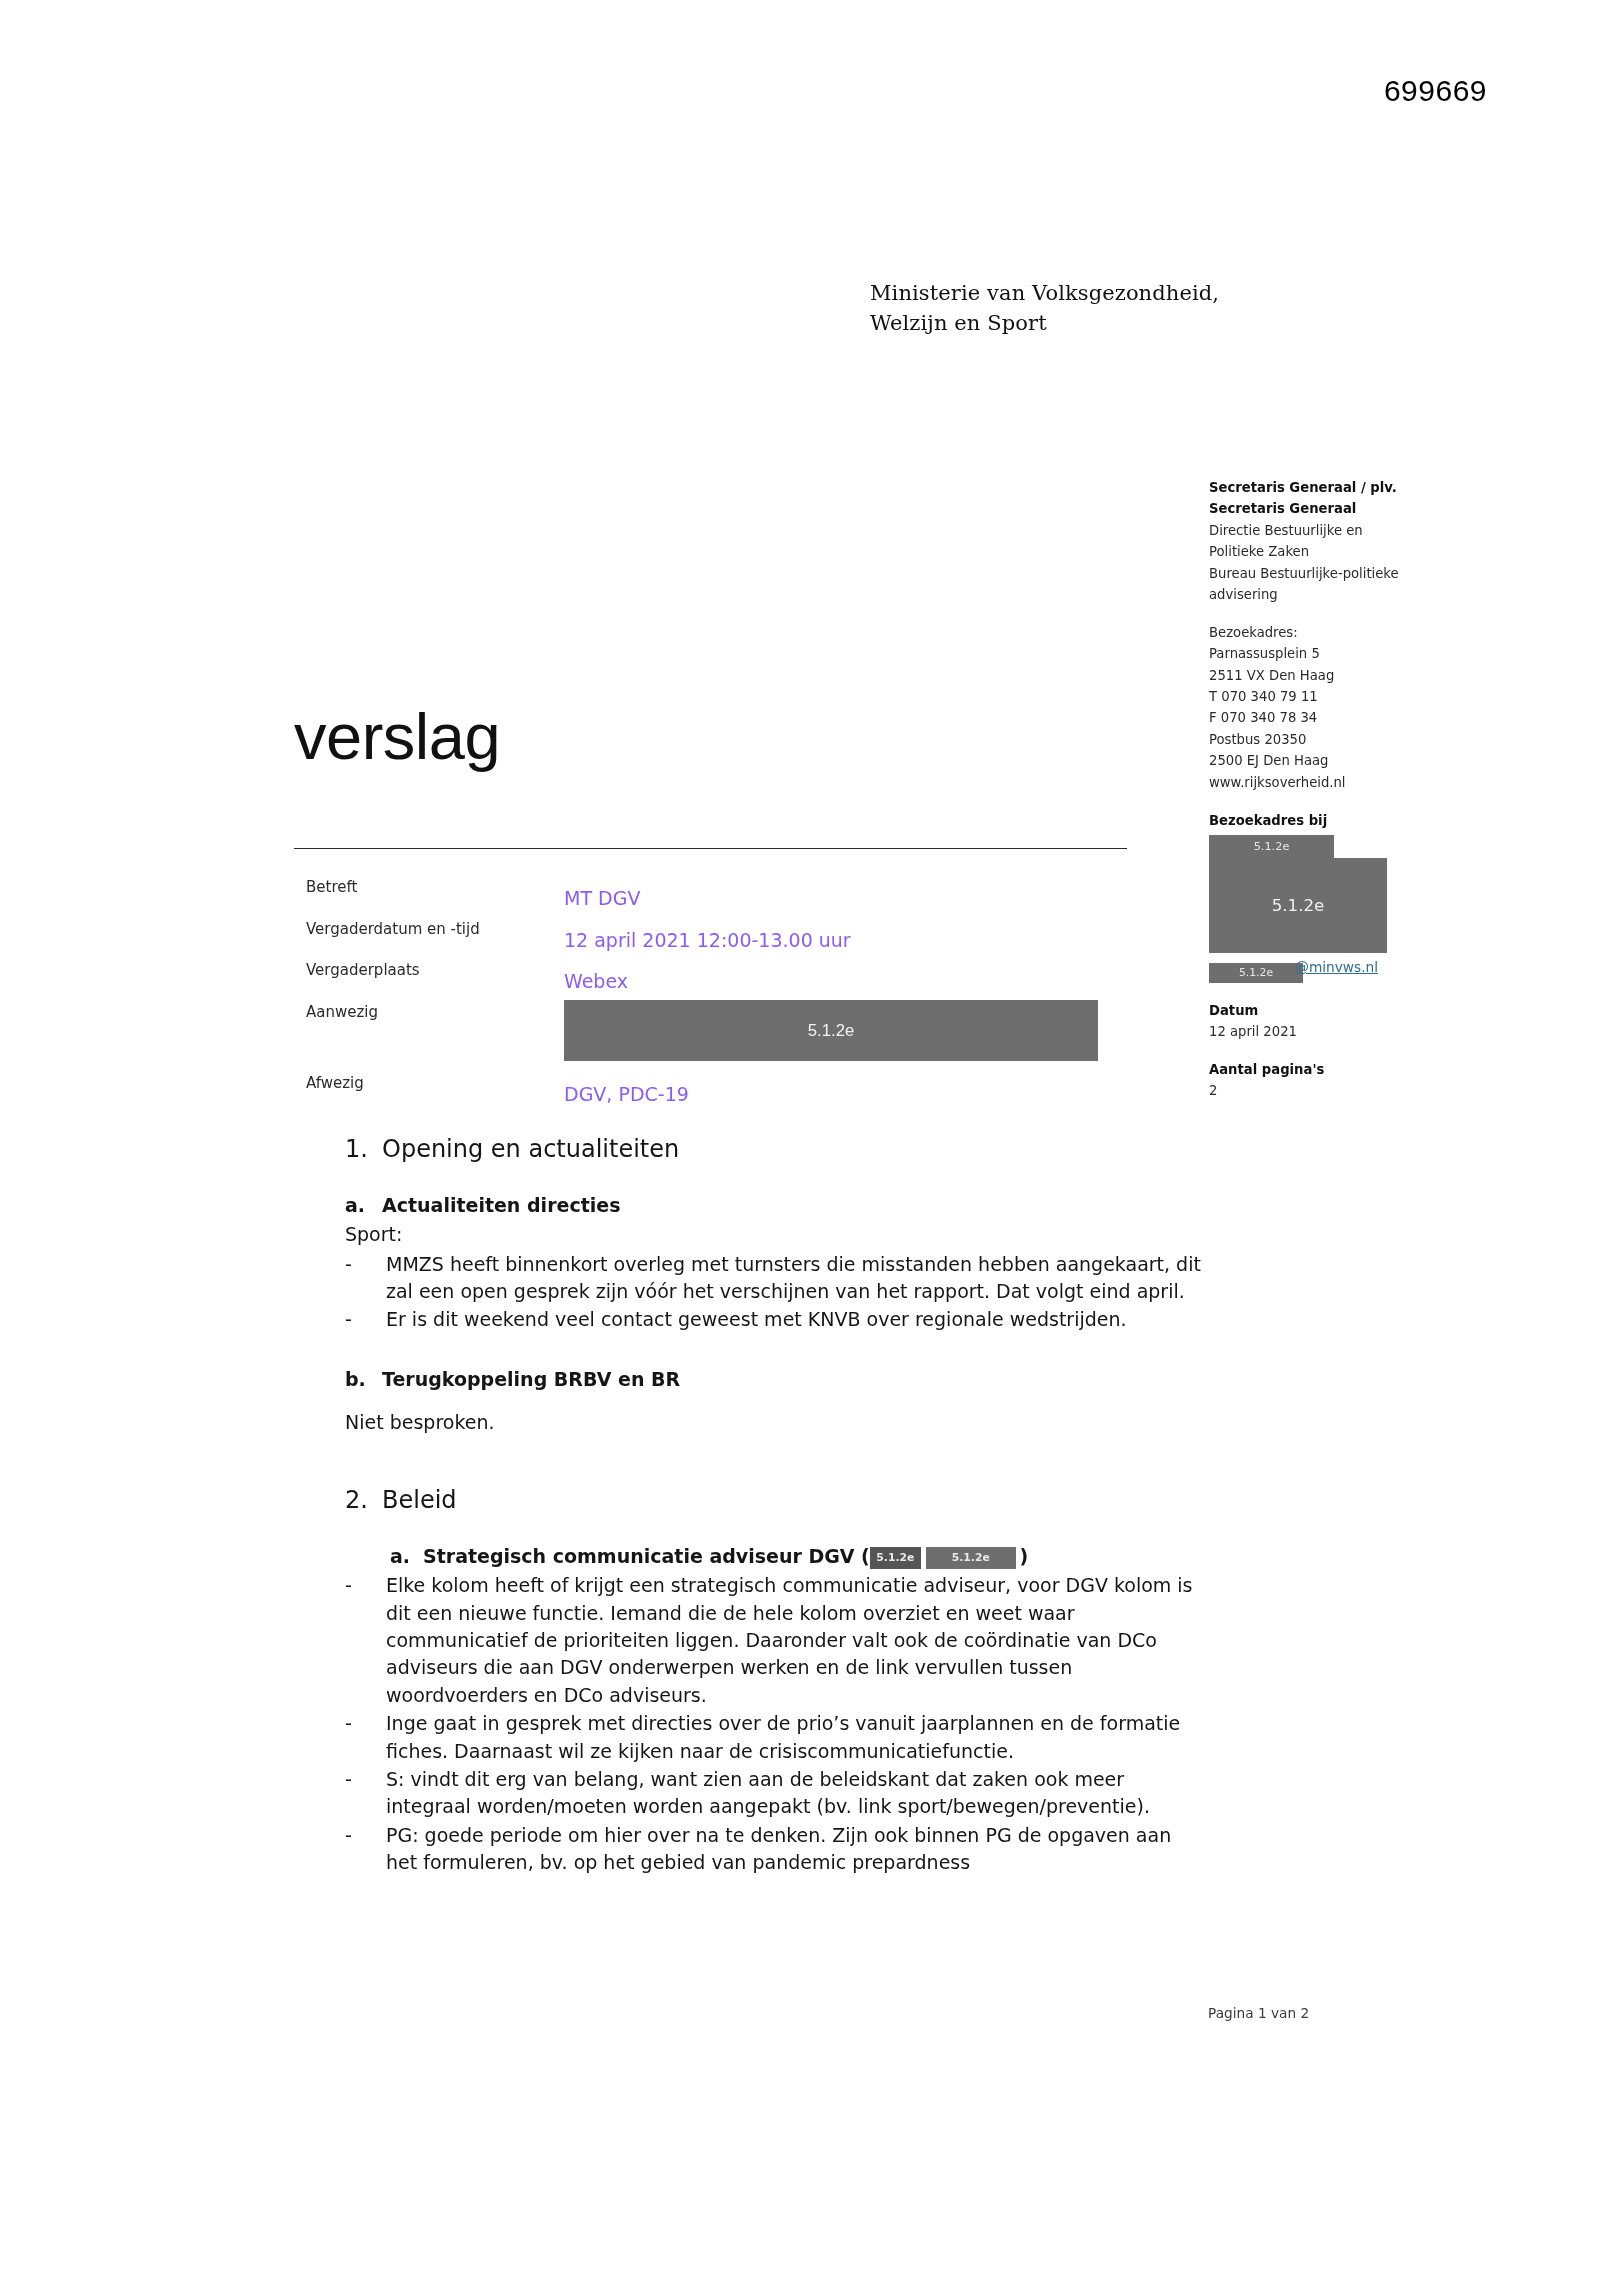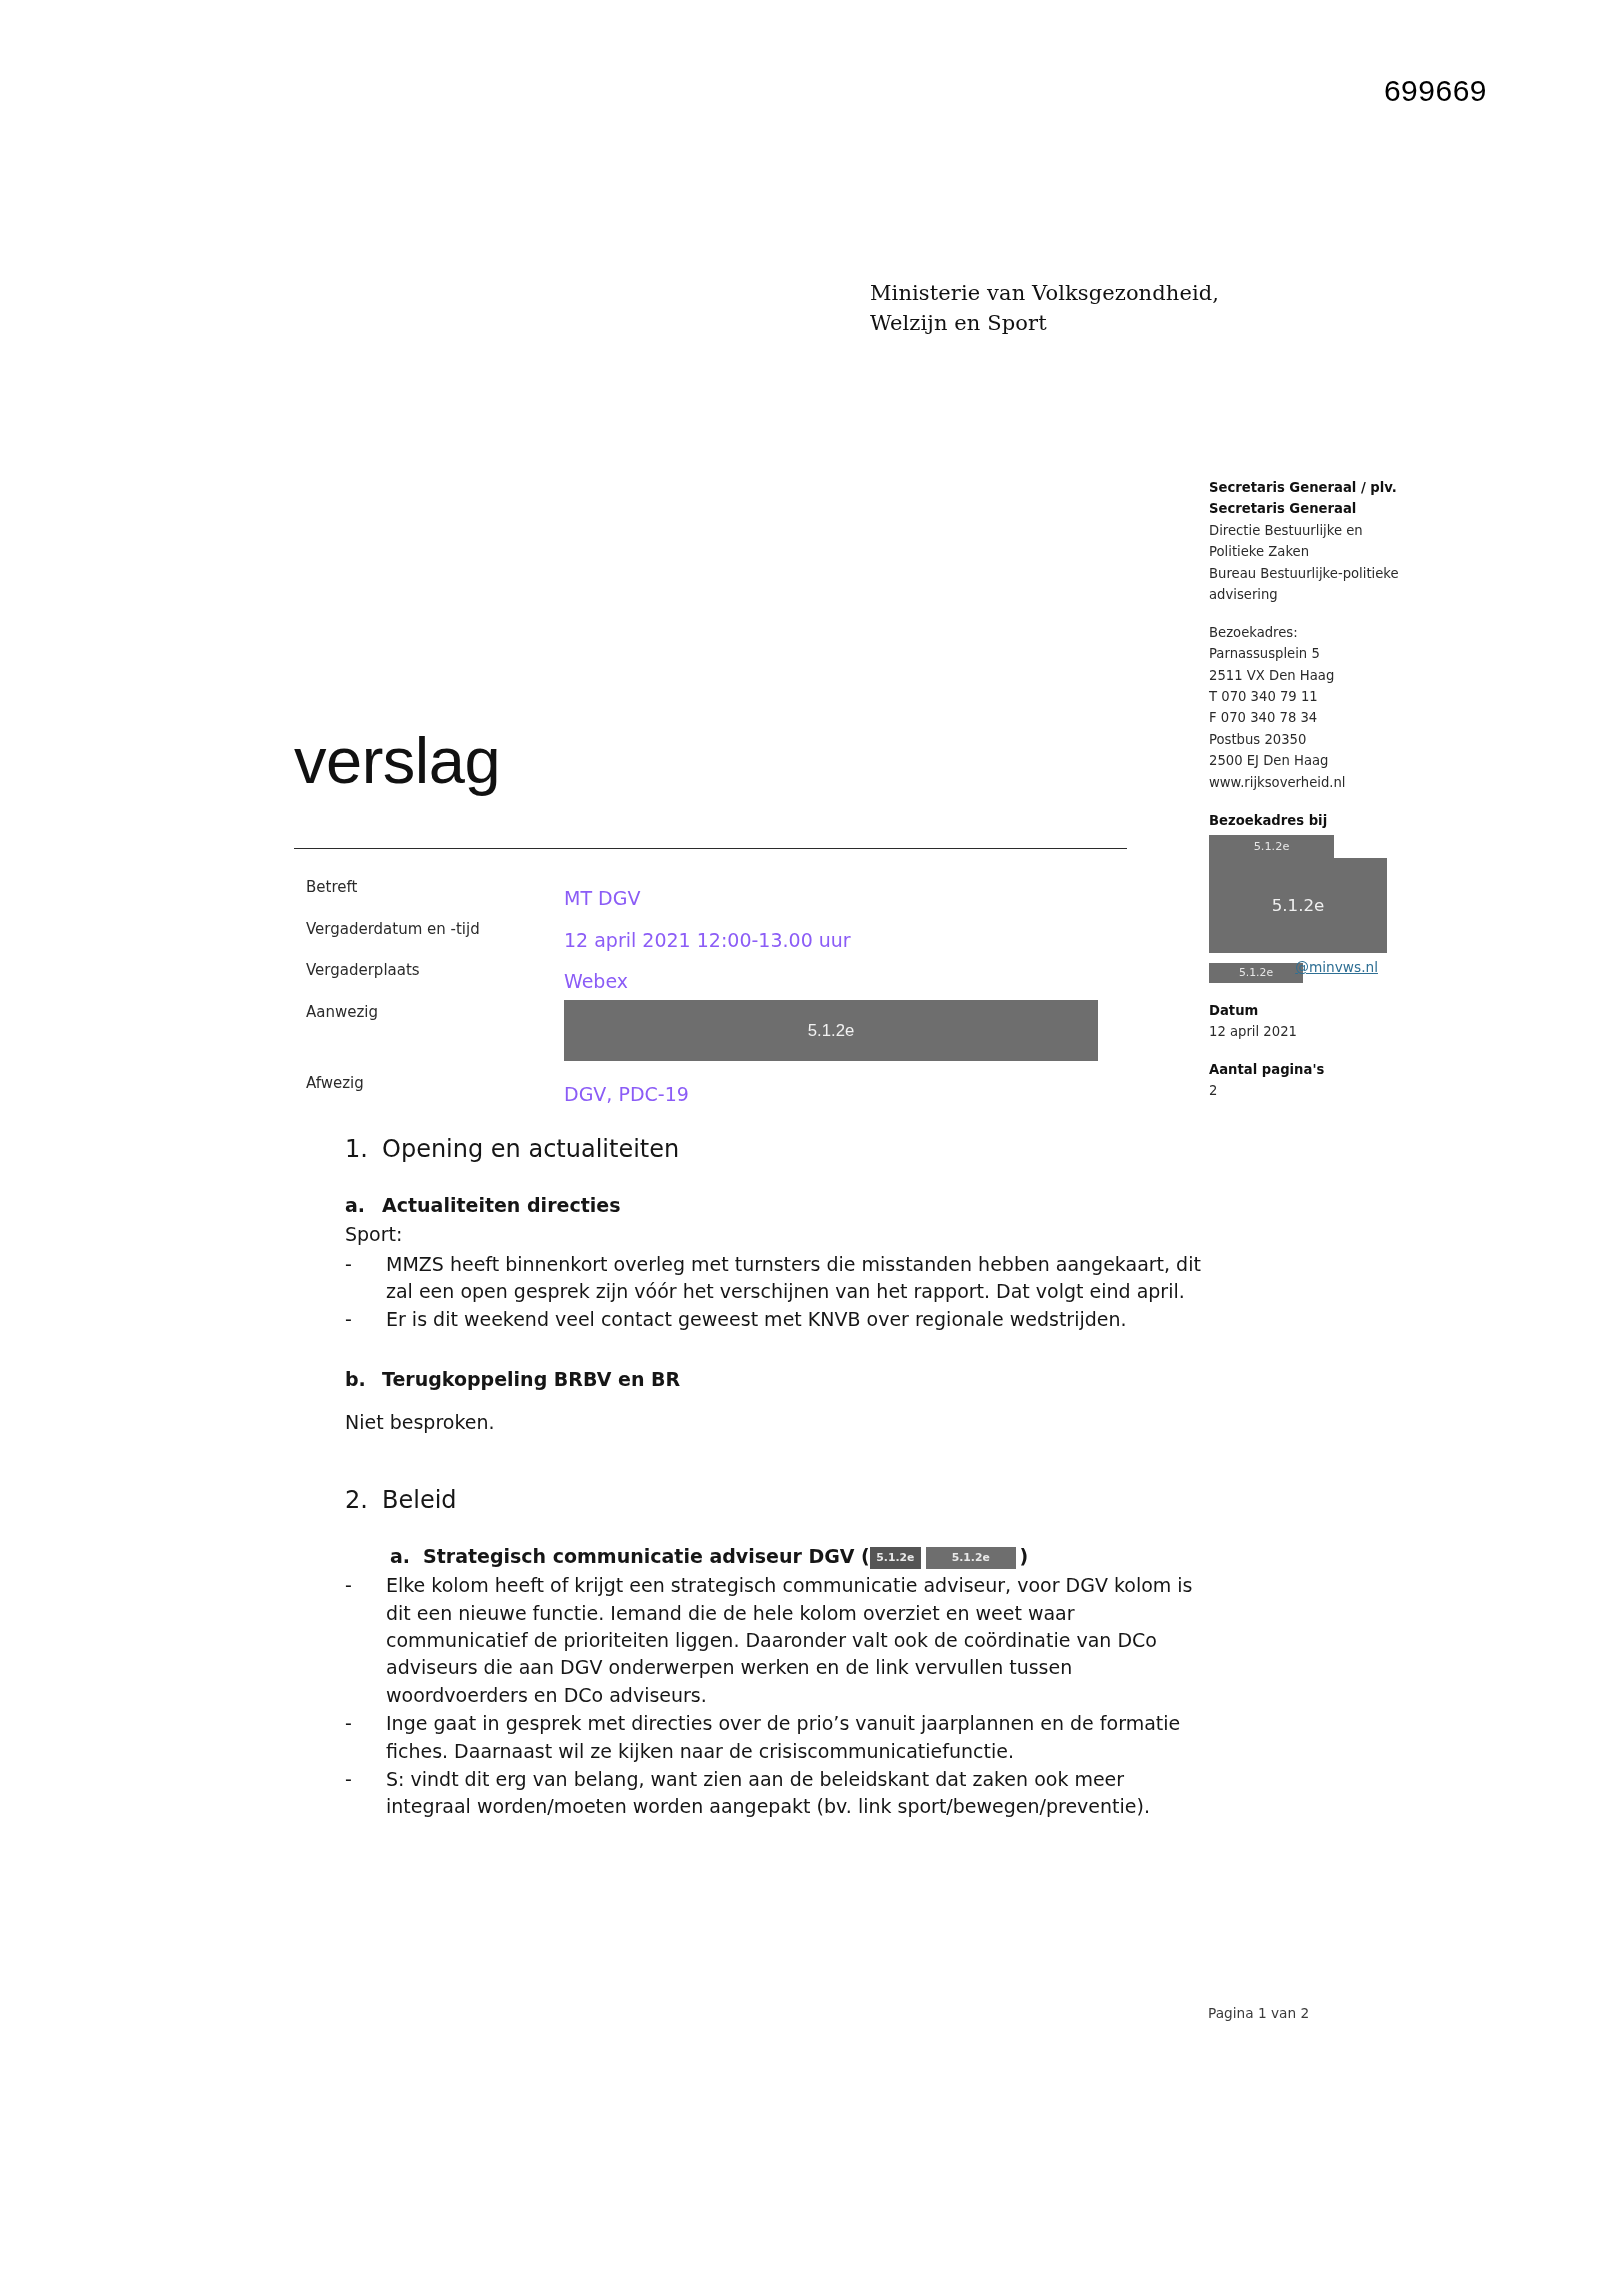--- a/index.html
+++ b/index.html
@@ -46,21 +46,20 @@
   .doc-title {
     position: absolute;
     left: 294px;
     top: 704px;
     font-family: "Liberation Sans", sans-serif;
     font-weight: 400;
     font-size: 65px;
     line-height: 1;
     color: #111;
     letter-spacing: -0.5px;
-    margin-top: 24px;
   }
   .title-rule {
     position: absolute;
     left: 294px;
     top: 848px;
     width: 833px;
     height: 1px;
     background: #2b2b2b;
   }
 
@@ -382,20 +381,21 @@
     </div>
 
     <div class="h-sub-indent">
       <span class="marker">a.</span><span>Strategisch communicatie adviseur DGV (</span><span class="redact-inline-a">5.1.2e</span><span class="redact-inline-b">5.1.2e</span><span>)</span>
     </div>
 
     <ul class="dashlist">
       <li>Elke kolom heeft of krijgt een strategisch communicatie adviseur, voor DGV kolom is dit een nieuwe functie. Iemand die de hele kolom overziet en weet waar communicatief de prioriteiten liggen. Daaronder valt ook de coördinatie van DCo adviseurs die aan DGV onderwerpen werken en de link vervullen tussen woordvoerders en DCo adviseurs.</li>
       <li>Inge gaat in gesprek met directies over de prio’s vanuit jaarplannen en de formatie fiches. Daarnaast wil ze kijken naar de crisiscommunicatiefunctie.</li>
       <li>S: vindt dit erg van belang, want zien aan de beleidskant dat zaken ook meer integraal worden/moeten worden aangepakt (bv. link sport/bewegen/preventie).</li>
+      <li>PG: goede periode om hier over na te denken. Zijn ook binnen PG de opgaven aan het formuleren, bv. op het gebied van pandemic prepardness</li>
     </ul>
 
   </div>
 
   <div class="footer">Pagina 1 van 2</div>
 
 </div>
 
 
 </body></html>

